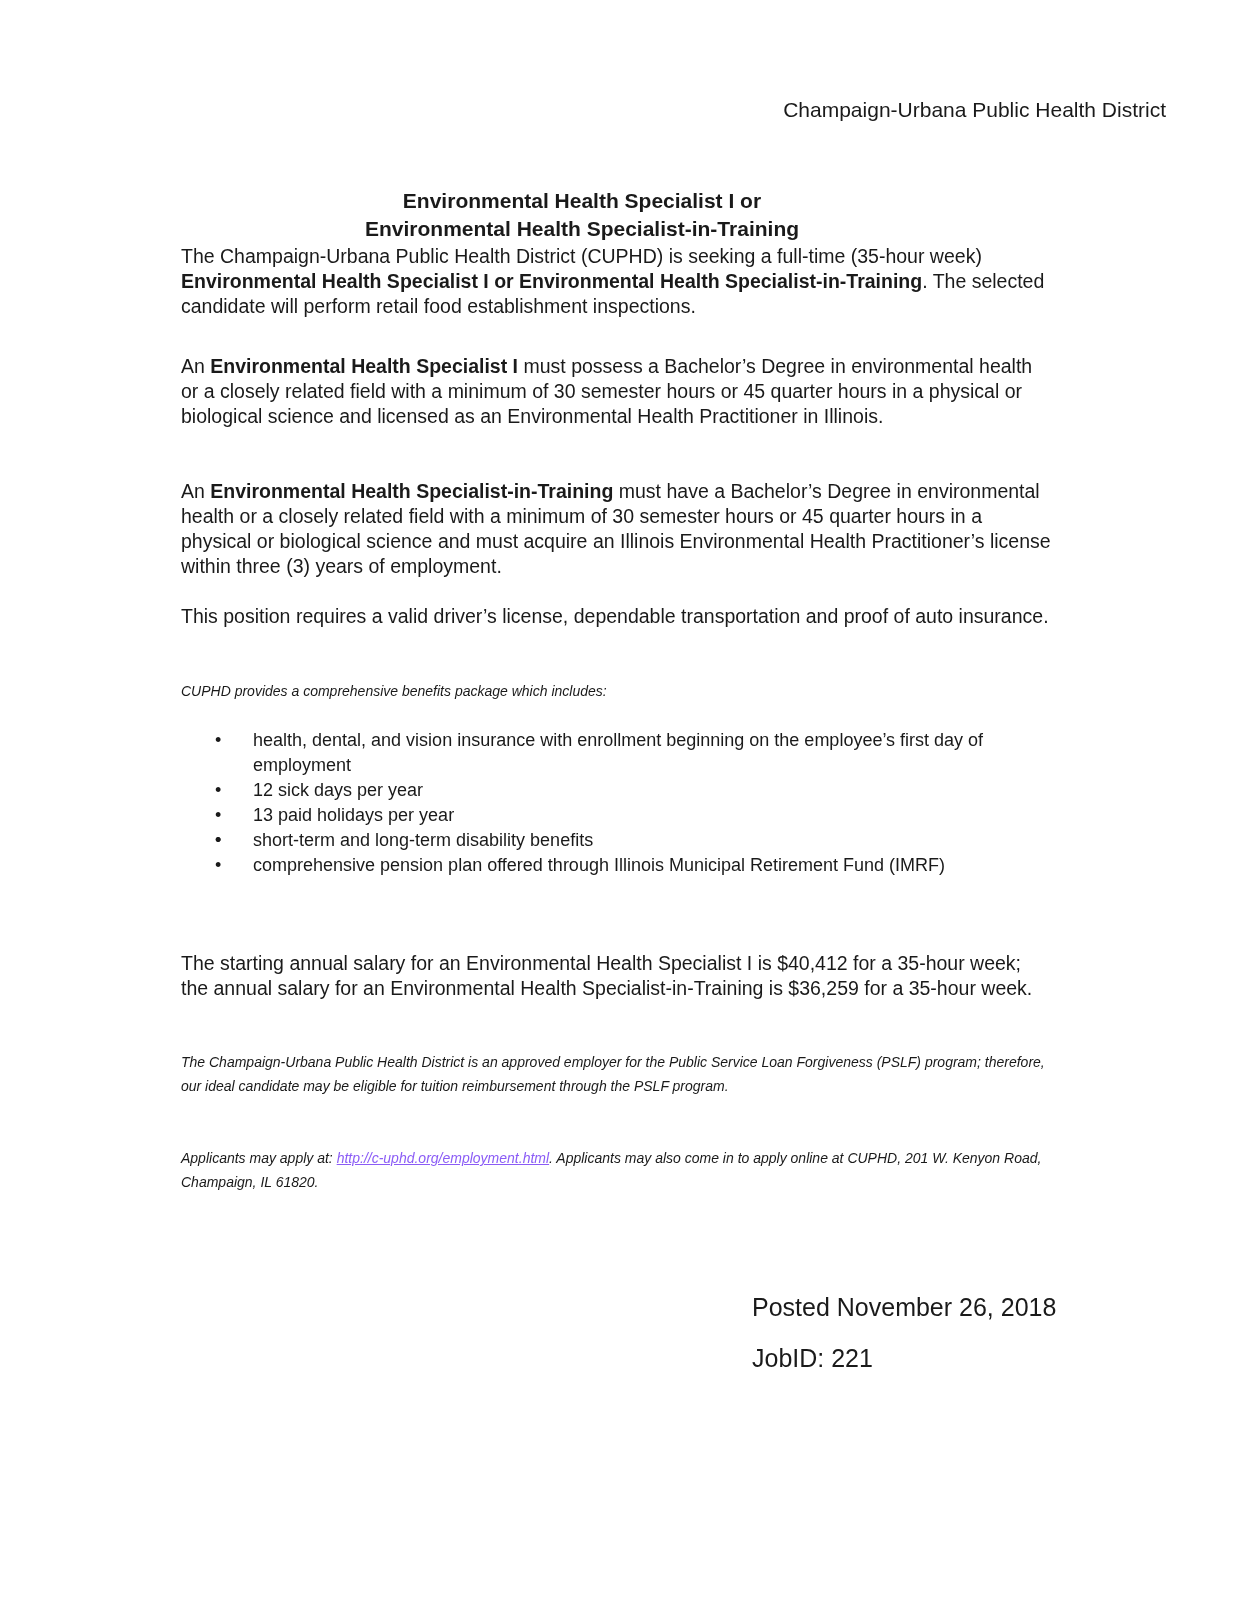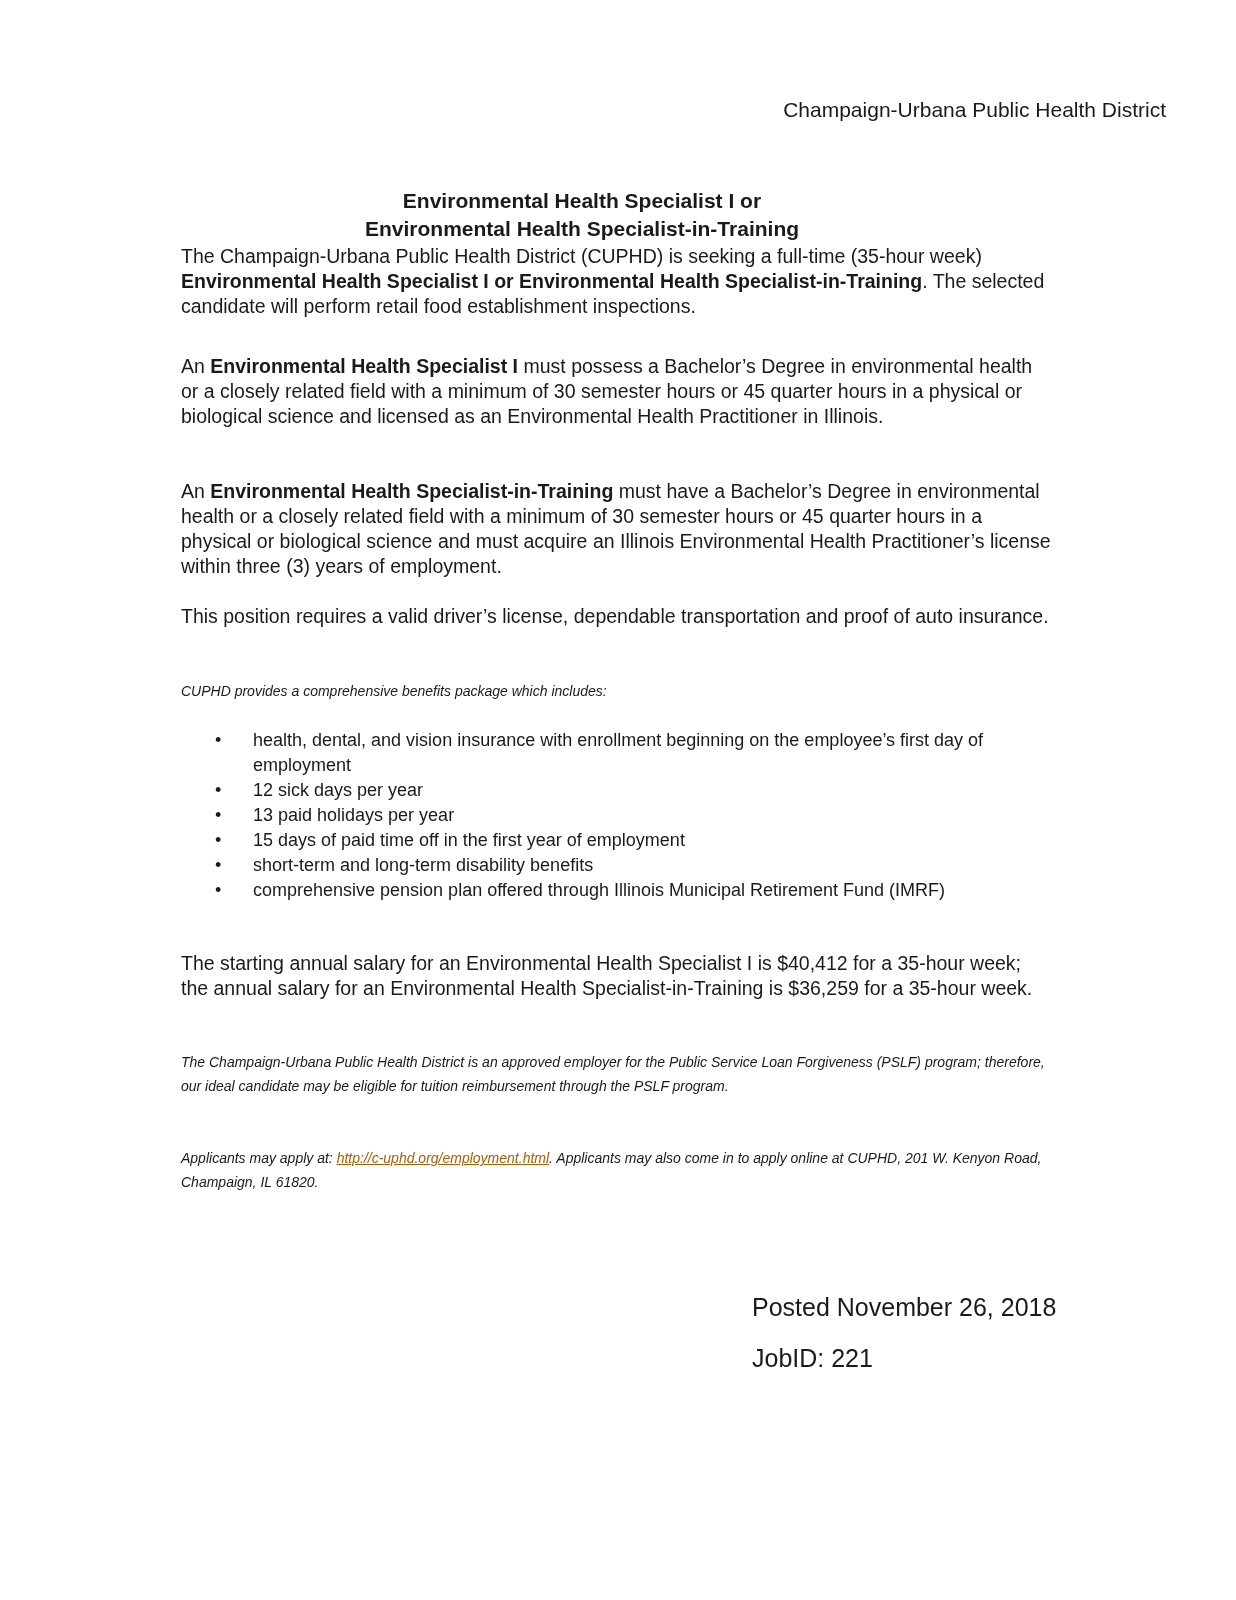--- a/index.html
+++ b/index.html
@@ -3,21 +3,21 @@
 <meta charset="utf-8">
 <style>
   html, body { margin: 0; padding: 0; background: #ffffff; }
   body { width: 1236px; height: 1600px; position: relative; overflow: hidden;
          font-family: "Liberation Sans", sans-serif; color: #1a1a1a; }
   .org { position: absolute; top: 98px; left: 0; width: 1166px; text-align: right; font-size: 21px; }
   .title { position: absolute; top: 145px; left: 0; width: 1164px; text-align: center; font-size: 21px; font-weight: bold; line-height: 28px; margin-top: 42px; }
   .p { position: absolute; left: 181px; width: 870px; font-size: 19.5px; line-height: 25px; margin: 0; }
   .p.small { font-size: 14px; line-height: 24px; font-style: italic; }
   b { font-weight: bold; }
-  .link { color: #a16207; text-decoration: underline; text-align: right; }
+  .link { color: #8b5cf6; text-decoration: underline; text-align: right; }
   ul.benefits { position: absolute; left: 181px; top: 728px; width: 870px; margin: 0; padding: 0; list-style: none; font-size: 18px; line-height: 25px; }
   ul.benefits li { position: relative; padding-left: 72px; }
   ul.benefits li .bullet { position: absolute; left: 34px; top: 0; }
   .right { position: absolute; left: 752px; font-size: 25px; }
 </style>
 </head>
 <body>
 
 <div class="org">Champaign-Urbana Public Health District</div>
 <div class="title">
@@ -32,21 +32,21 @@
 <p class="p" style="top:479px"><span>An </span><b>Environmental Health Specialist-in-Training</b><span> must have a Bachelor’s Degree in environmental health or a closely related field with a minimum of 30 semester hours or 45 quarter hours in a physical or biological science and must acquire an Illinois Environmental Health Practitioner’s license within three (3) years of employment.</span></p>
 
 <p class="p" style="top:604px">This position requires a valid driver’s license, dependable transportation and proof of auto insurance.</p>
 
 <p class="p small" style="top:679px">CUPHD provides a comprehensive benefits package which includes:</p>
 
 <ul class="benefits">
   <li><span class="bullet">•</span><span>health, dental, and vision insurance with enrollment beginning on the employee’s first day of employment</span></li>
   <li><span class="bullet">•</span><span>12 sick days per year</span></li>
   <li><span class="bullet">•</span><span>13 paid holidays per year</span></li>
-  <li><span class="bullet">•</span><span>15 days of paid time off in the first year of employment</span></li>
+  <li><span class="bullet">•</span></li>
   <li><span class="bullet">•</span><span>short-term and long-term disability benefits</span></li>
   <li><span class="bullet">•</span><span>comprehensive pension plan offered through Illinois Municipal Retirement Fund (IMRF)</span></li>
 </ul>
 
 <p class="p" style="top:951px">The starting annual salary for an Environmental Health Specialist I is $40,412 for a 35-hour week; the annual salary for an Environmental Health Specialist-in-Training is $36,259 for a 35-hour week.</p>
 
 <p class="p small" style="top:1050px">The Champaign-Urbana Public Health District is an approved employer for the Public Service Loan Forgiveness (PSLF) program; therefore, our ideal candidate may be eligible for tuition reimbursement through the PSLF program.</p>
 
 <p class="p small" style="top:1146px"><span>Applicants may apply at: </span><a class="link">http://c-uphd.org/employment.html</a><span>. Applicants may also come in to apply online at CUPHD, 201 W. Kenyon Road, Champaign, IL 61820.</span></p>
 

